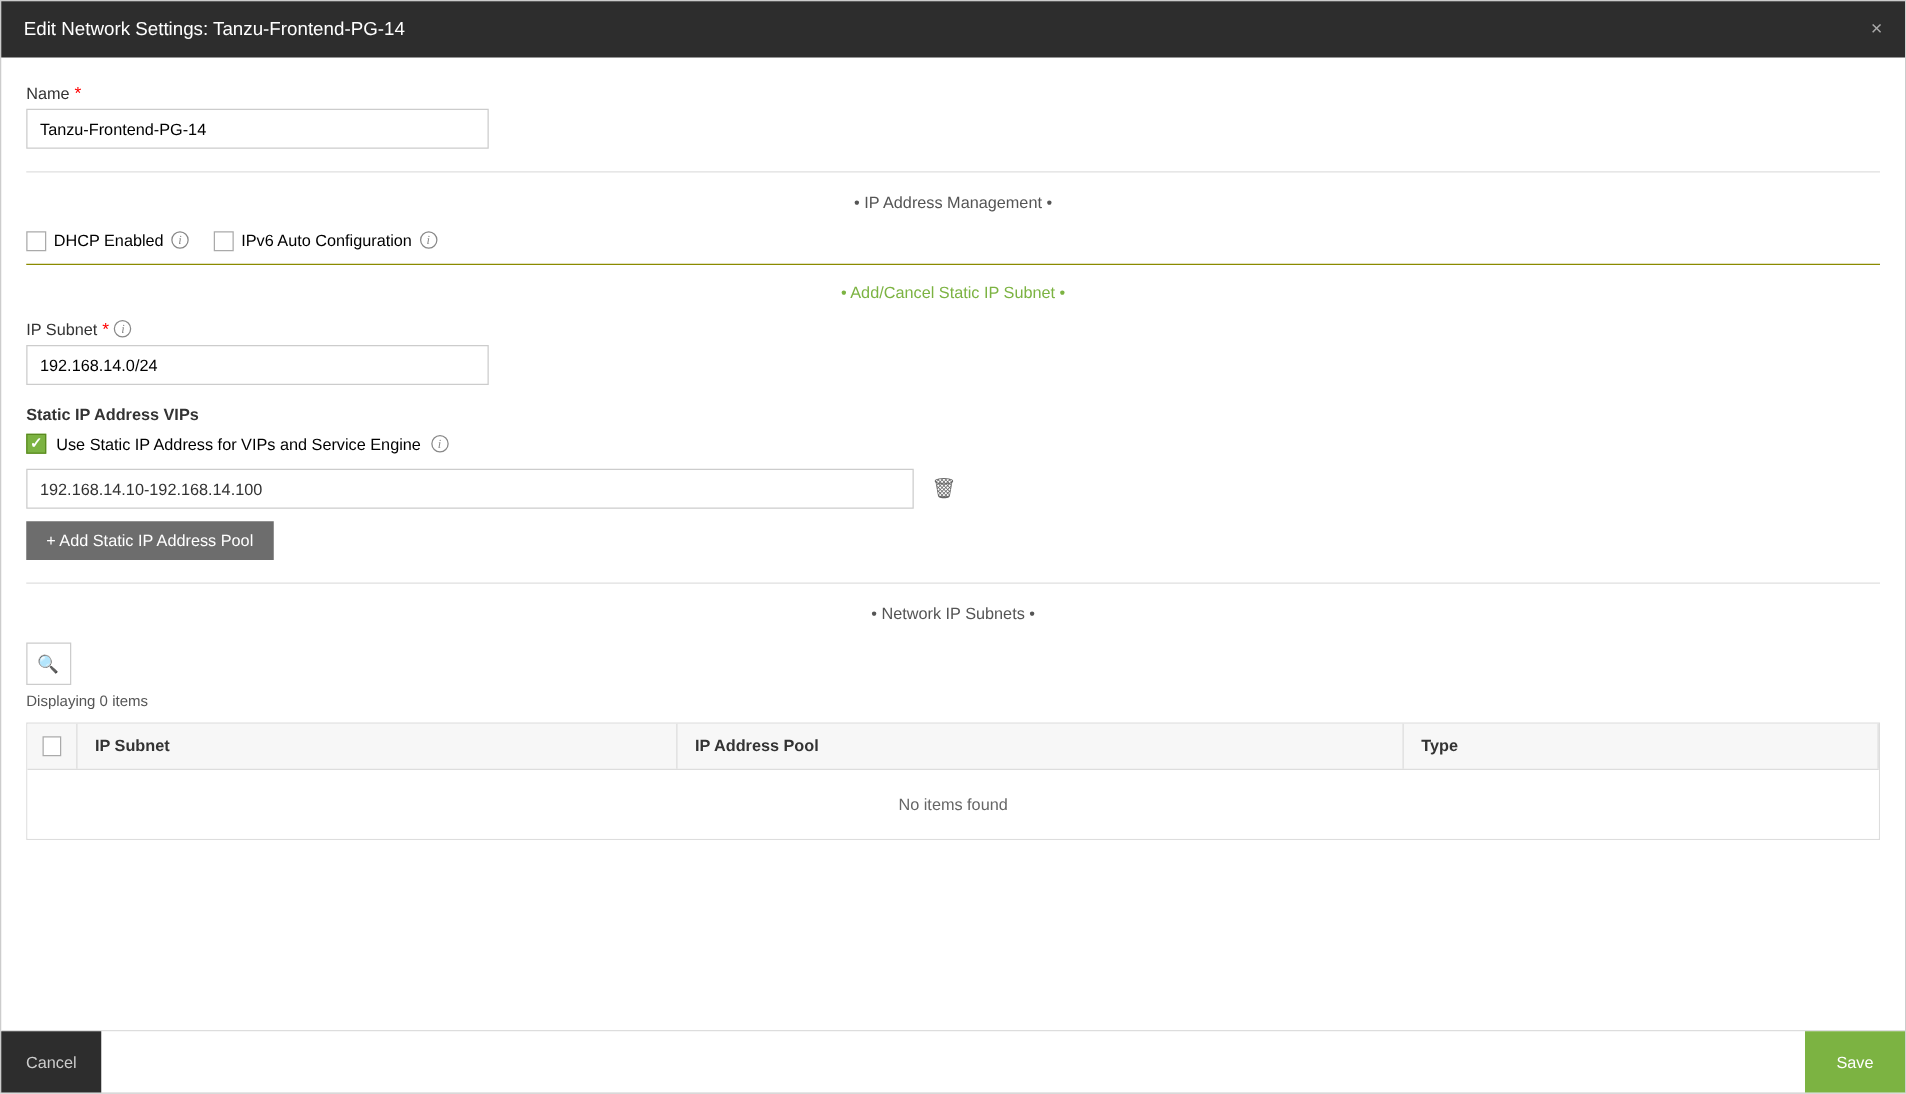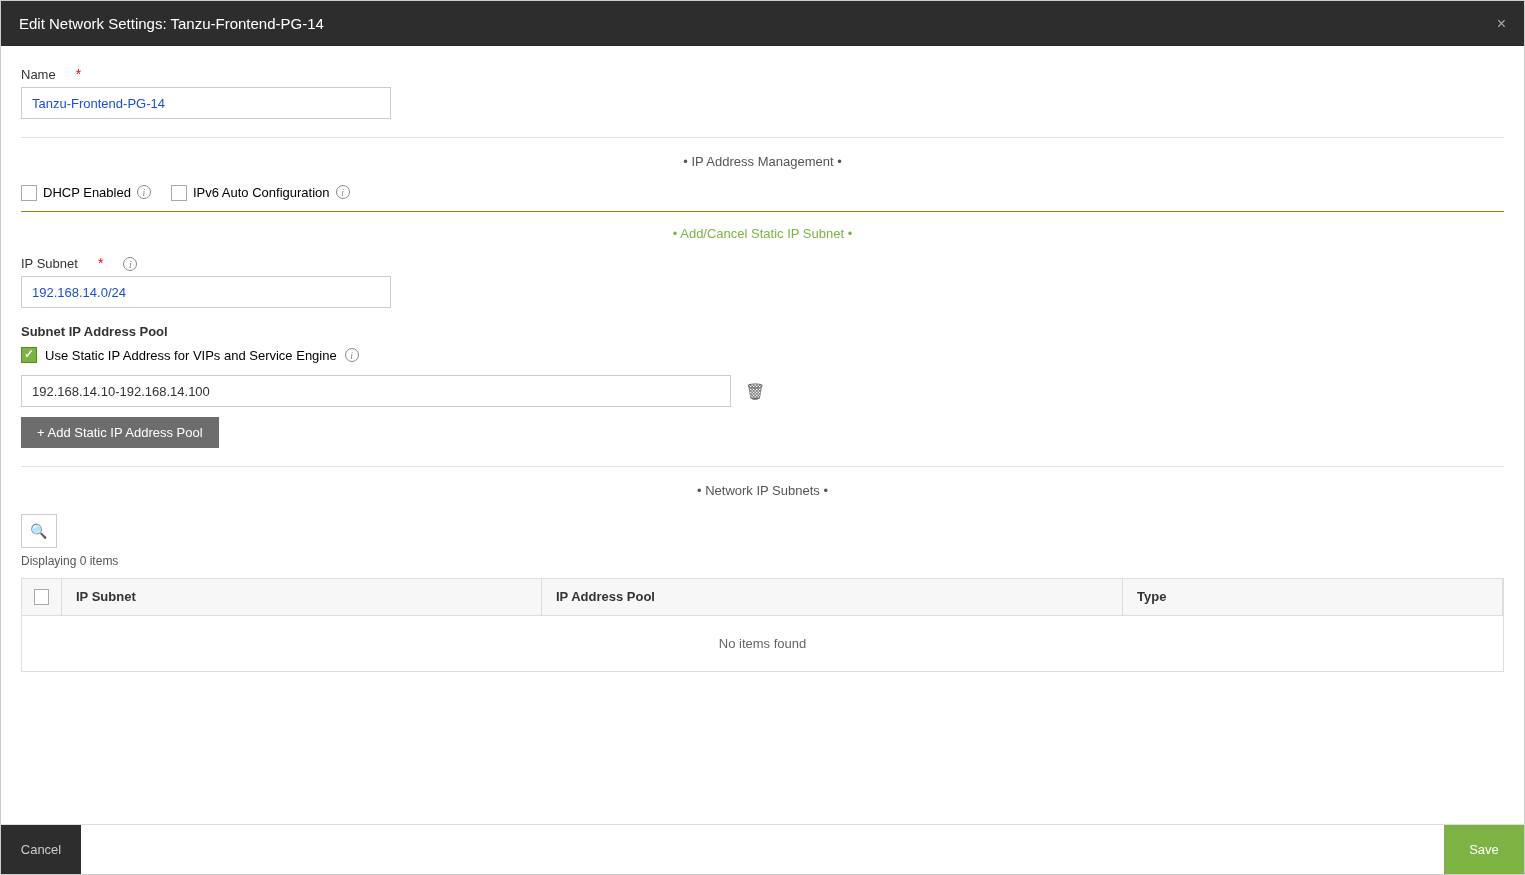--- a/index.html
+++ b/index.html
@@ -44,22 +44,22 @@
     .modal-body {
       flex: 1;
       overflow-y: auto;
       padding: 20px 20px 0 20px;
     }
     .field-label {
       font-size: 13px;
       color: #333;
       margin-bottom: 5px;
       display: flex;
-      align-items: flex-end;
-      gap: 20px;
+      align-items: center;
+      gap: 4px;
     }
     .required-star {
       color: red;
       font-size: 14px;
     }
     .help-icon {
       display: inline-flex;
       align-items: center;
       justify-content: center;
       width: 14px;
@@ -71,21 +71,21 @@
       cursor: pointer;
       font-style: italic;
       font-family: serif;
     }
     .text-input {
       width: 370px;
       height: 32px;
       border: 1px solid #ccc;
       padding: 6px 10px;
       font-size: 13px;
-      color: #1d4ed8;
+      color: #000000;
       outline: none;
     }
     .section-divider {
       border: none;
       border-top: 1px solid #e0e0e0;
       margin: 18px 0 10px 0;
     }
     .section-title {
       text-align: center;
       font-size: 13px;
@@ -332,21 +332,21 @@
     
     <div class="field-label">
       <span>IP Subnet</span>
       <span class="required-star">*</span>
       <span class="help-icon">i</span>
     </div>
     <input type="text" class="text-input" value="192.168.14.0/24" style="">
 
     
     <div style="margin-top:16px;">
-      <div class="subsection-label">Subnet IP Address Pool</div>
+      <div class="subsection-label">Static IP Address VIPs</div>
 
       <div class="checkbox-row">
         <input type="checkbox" class="checkbox-green" checked="" style="">
         <span>Use Static IP Address for VIPs and Service Engine</span>
         <span class="help-icon">i</span>
       </div>
 
       <div class="ip-pool-row">
         <input type="text" class="ip-pool-input" value="192.168.14.10-192.168.14.100" style="">
         <button class="delete-btn" title="Delete">

